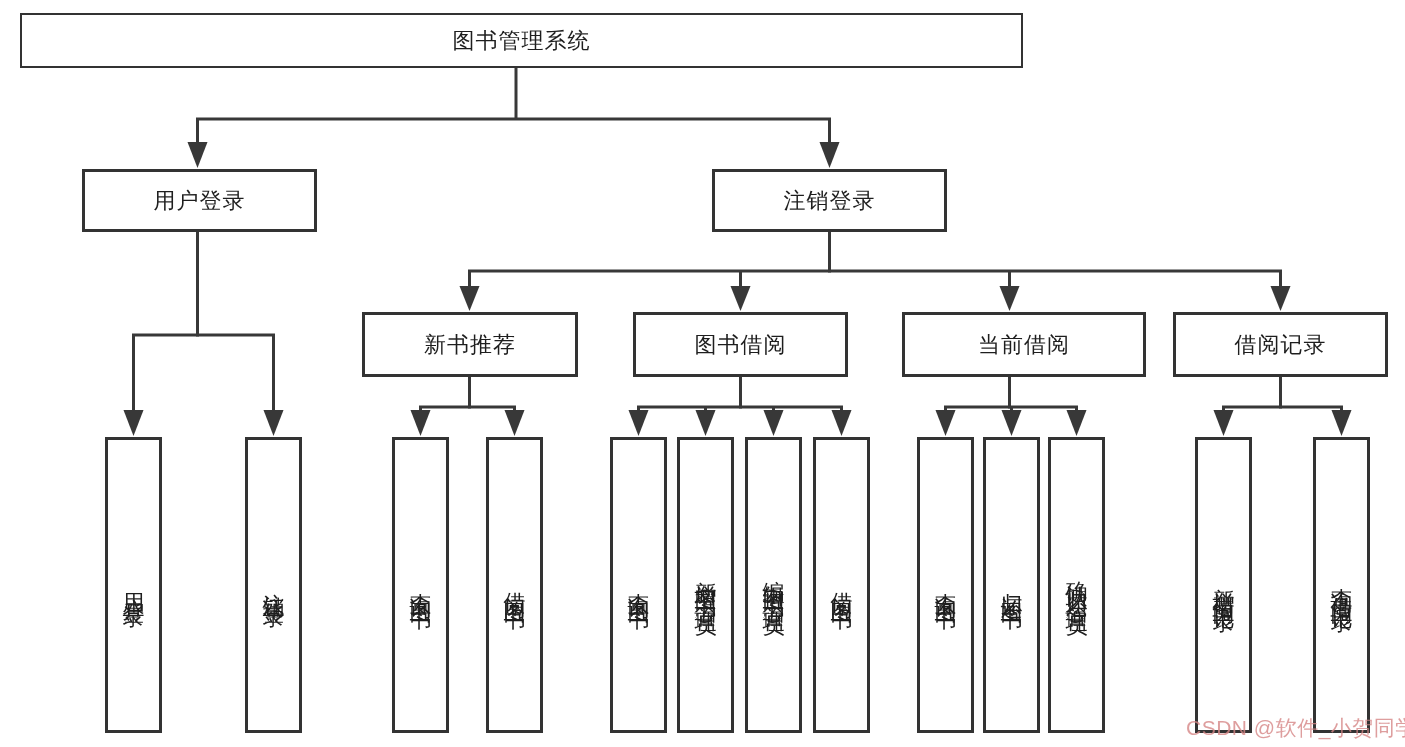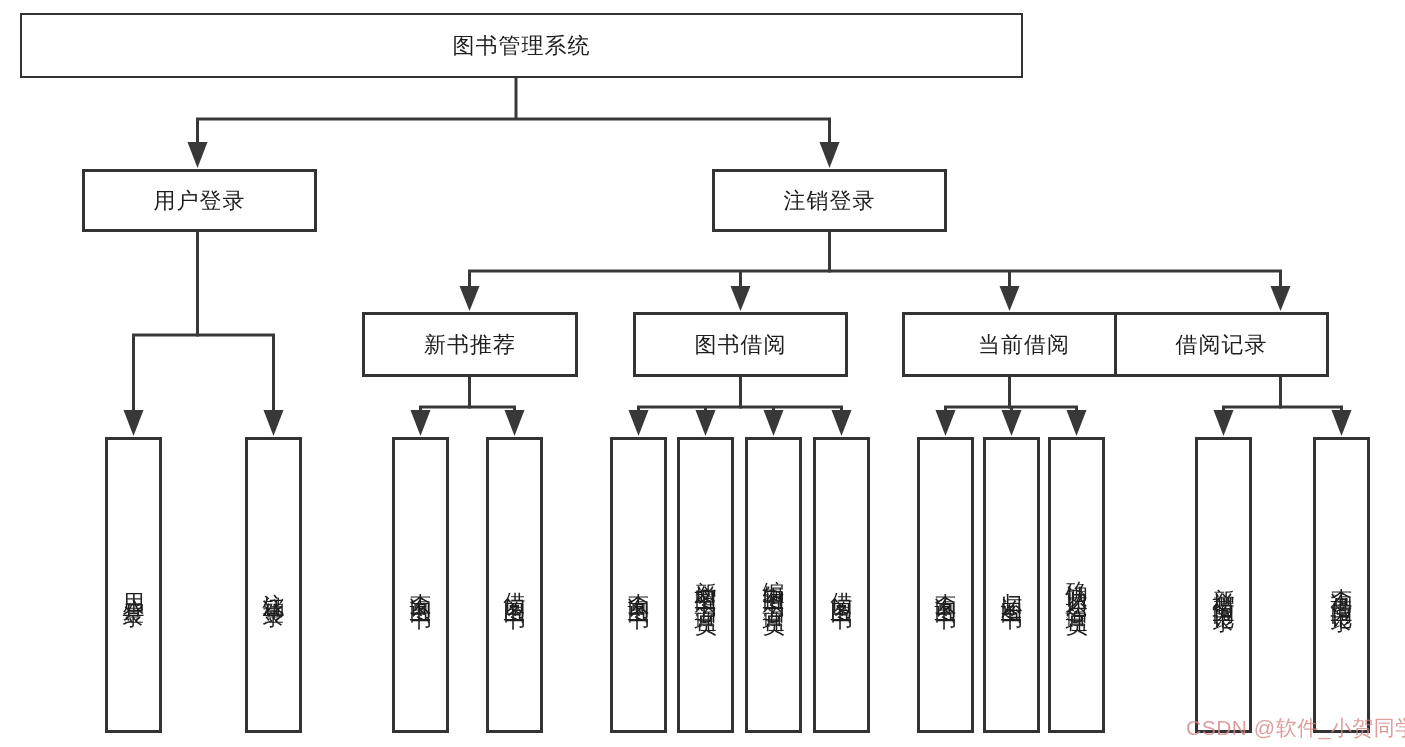--- a/index.html
+++ b/index.html
@@ -30,21 +30,21 @@
     display: flex;
     align-items: center;
     justify-content: center;
     font-size: 22px;
     letter-spacing: 1px;
     z-index: 2;
     text-align: center;
   }
   .box.root {
     border-width: 2px;
-    left: 20px; top: 13px; width: 1003px; height: 65px;
+    left: 20px; top: 13px; width: 1003px; height: 55px;
   }
   .box.lvl2 { width: 235px; height: 63px; top: 169px; }
   .box.lvl3 { height: 65px; top: 312px; }
   .box.leaf {
     top: 437px; width: 57px; height: 296px;
   }
   .vtext {
     writing-mode: vertical-lr;
     text-orientation: mixed;
     letter-spacing: 5px;
@@ -132,21 +132,21 @@
   </svg>
 
   <div class="box root">图书管理系统</div>
 
   <div class="box lvl2" style="left:82px;">用户登录</div>
   <div class="box lvl2" style="left:712px;">注销登录</div>
 
   <div class="box lvl3" style="left:362px;width:216px;">新书推荐</div>
   <div class="box lvl3" style="left:633px;width:215px;">图书借阅</div>
   <div class="box lvl3" style="left:902px;width:244px;">当前借阅</div>
-  <div class="box lvl3" style="left:1114px;width:215px;">借阅记录</div>
+  <div class="box lvl3" style="left:1173px;width:215px;">借阅记录</div>
 
   <div class="box leaf" style="left:105px;">
     <span class="vtext">用户登录</span>
   </div>
   <div class="box leaf" style="left:245px;">
     <span class="vtext">注销登录</span>
   </div>
 
   <div class="box leaf" style="left:392px;">
     <span class="vtext">查询图书</span>

